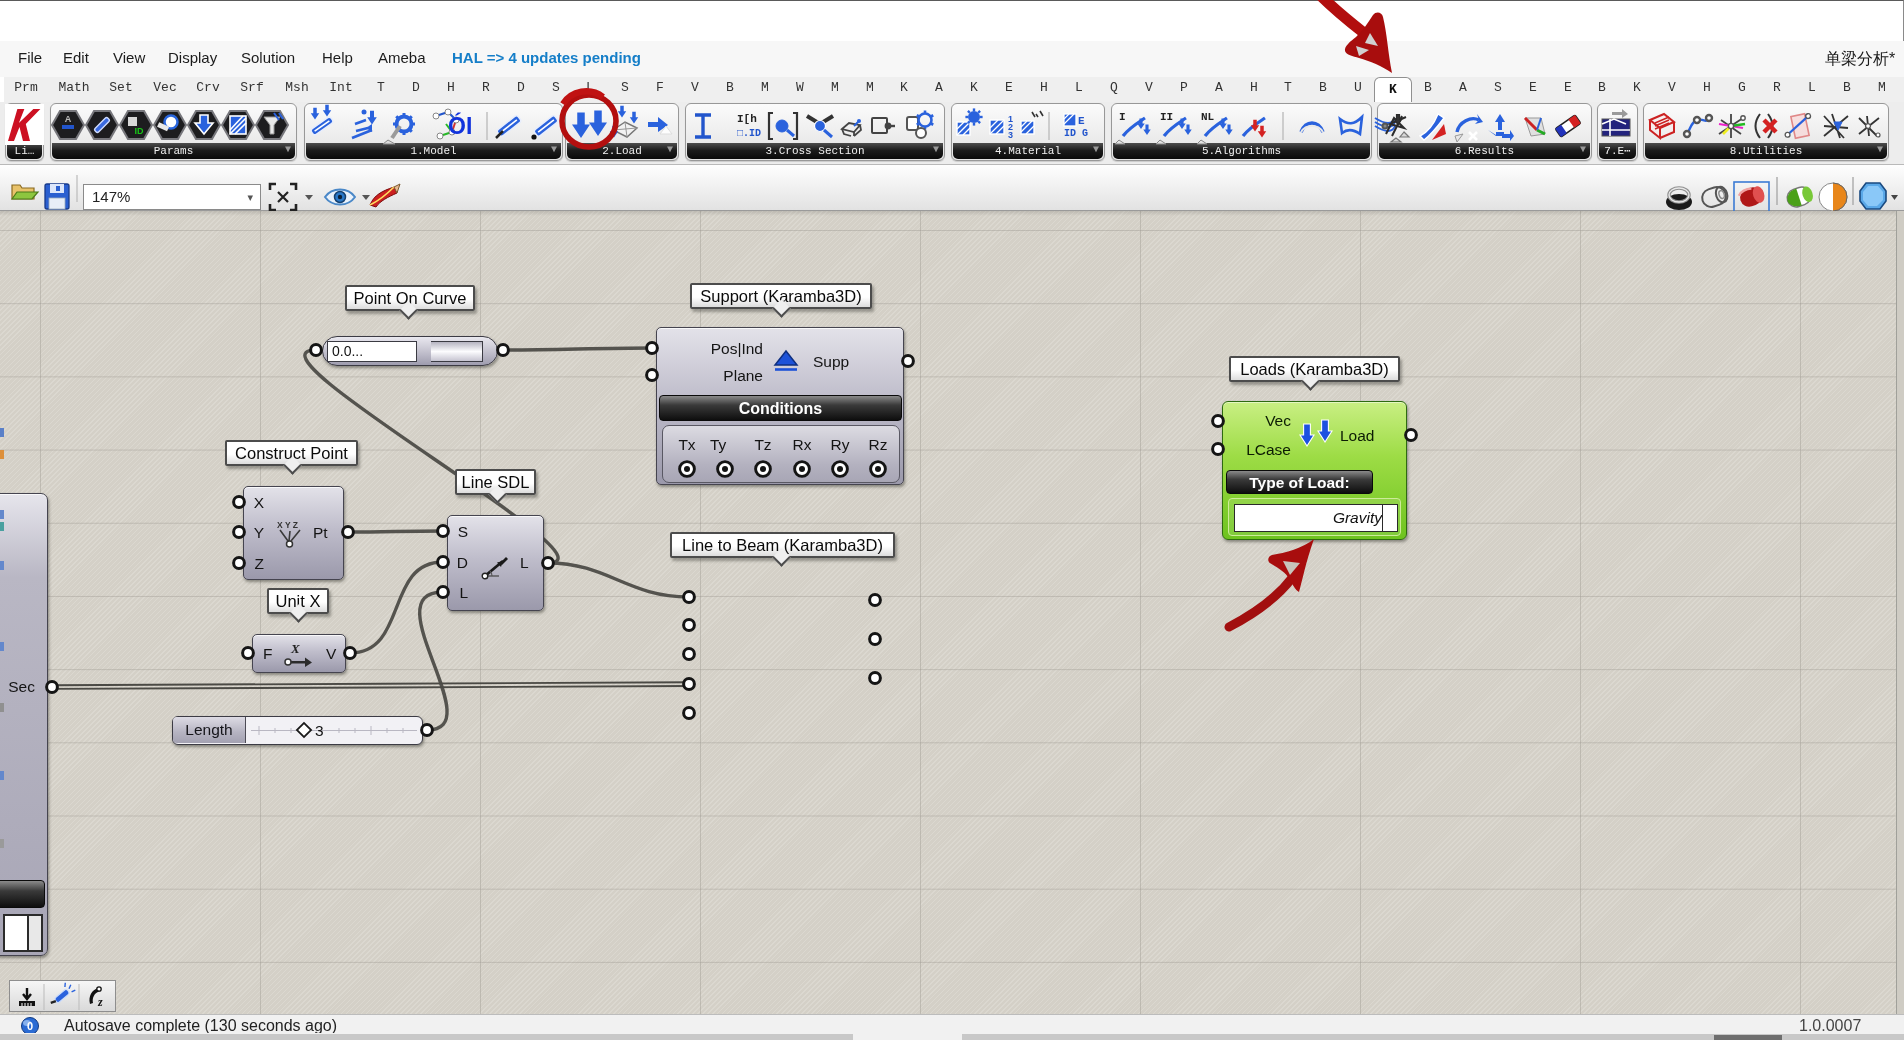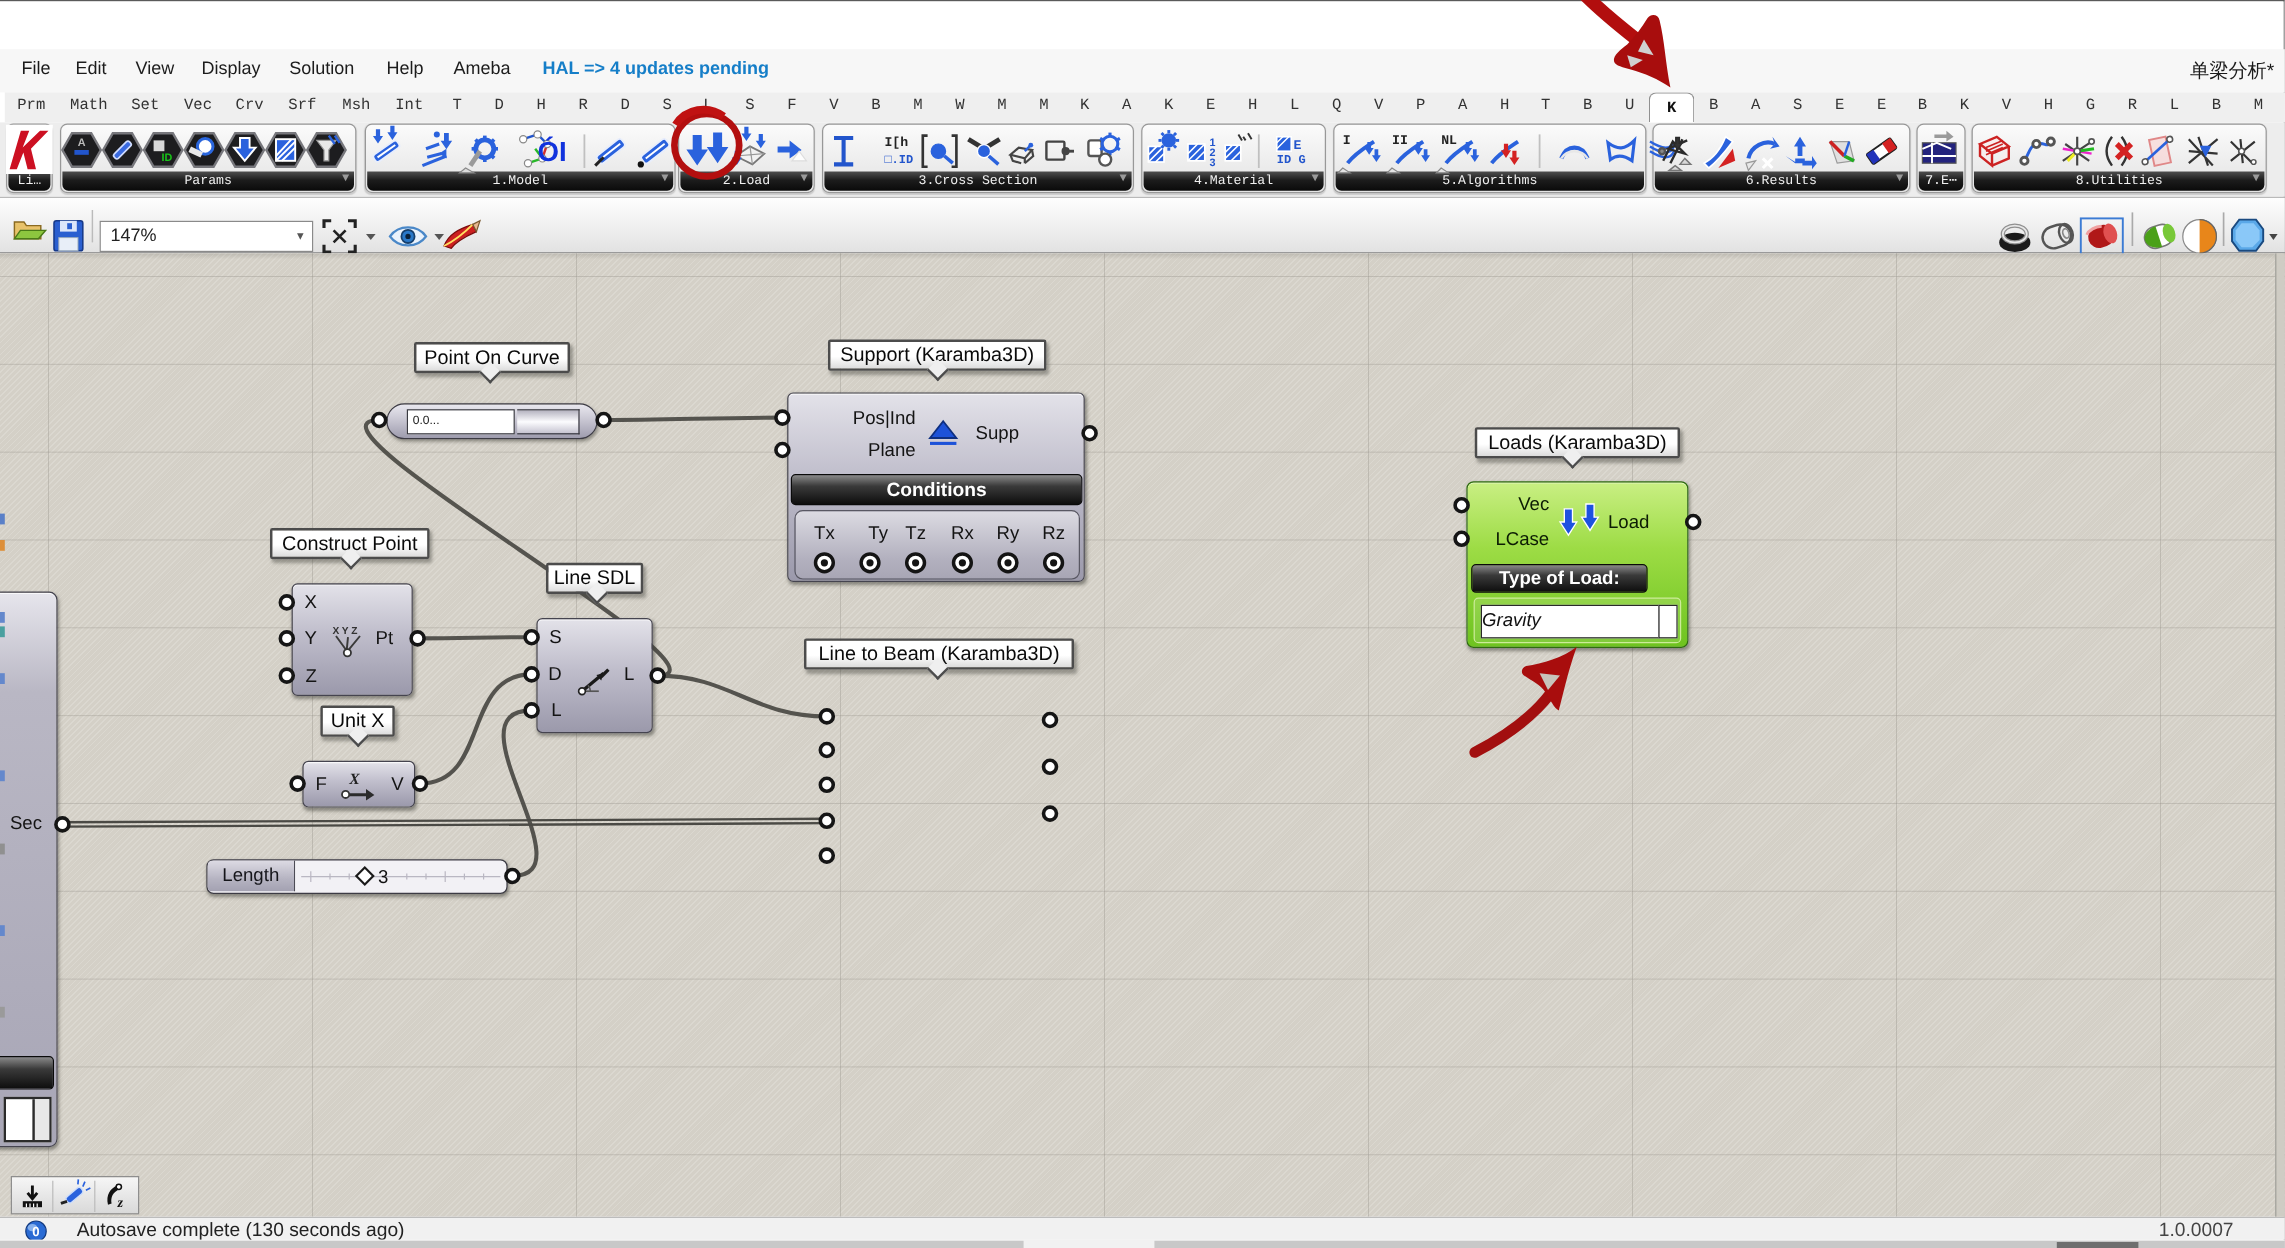--- a/index.html
+++ b/index.html
@@ -551,35 +551,35 @@
       <div class="ptr" style="left:1304px;top:164px"></div>
 <div class="balloon" style="left:225px;top:229px;width:133px;height:26px;line-height:23px">Construct Point</div>
       <div class="ptr" style="left:286px;top:248px"></div>
 <div class="balloon" style="left:267px;top:377px;width:62px;height:26px;line-height:23px">Unit X</div>
       <div class="ptr" style="left:292px;top:396px"></div>
 <div class="balloon" style="left:455px;top:258px;width:81px;height:26px;line-height:23px">Line SDL</div>
       <div class="ptr" style="left:491px;top:277px"></div>
 <div class="balloon" style="left:670px;top:321px;width:225px;height:26px;line-height:23px">Line to Beam (Karamba3D)</div>
       <div class="ptr" style="left:775px;top:340px"></div>
 <div class="abs" style="left:322px;top:125px;width:176px;height:30px;border:1.4px solid #3c3b44;border-radius:15px;background:linear-gradient(180deg,#e9e8ef,#c9c7d3 45%,#9e9cae);box-shadow:1px 2px 3px rgba(60,60,52,.5);z-index:2">
-<div style="position:absolute;left:16px;top:3.5px;width:90px;height:21px;background:#fff;border:1.6px solid #3a3a42;font-size:10px;color:#111;line-height:18px;padding-left:4px">0.0...</div>
+<div style="position:absolute;left:4px;top:3.5px;width:90px;height:21px;background:#fff;border:1.6px solid #3a3a42;font-size:14px;color:#111;line-height:18px;padding-left:4px">0.0...</div>
 <div style="position:absolute;left:107.6px;top:3.5px;width:52px;height:21px;border:1.6px solid #3a3a42;border-left:none;background:linear-gradient(180deg,#b5b3c0,#fcfcfe 50%,#c6c4d1)"></div>
 </div>
 <div class="node" style="left:656px;top:116px;width:248px;height:158px;z-index:2">
 <div class="pr" style="left:0;top:11px;width:106px">Pos|Ind</div>
 <div class="pr" style="left:0;top:38px;width:106px">Plane</div>
 <svg style="left:115px;top:21px" width="28" height="24" viewBox="0 0 28 24">
 <path d="M14,2 L25,16 L3,16 Z" fill="#1d52d8" stroke="#0e2f80" stroke-width="1.5"></path>
 <line x1="3" y1="20.5" x2="25" y2="20.5" stroke="#1d52d8" stroke-width="2.6"></line>
 </svg>
 <div class="pl" style="left:156px;top:24px">Supp</div>
 <div class="blk" style="left:2px;top:67px;width:243px;height:26px;font-size:16px;line-height:25px">Conditions</div>
 <div style="position:absolute;left:5px;top:97px;width:238px;height:58px;border:1.2px solid #595863;border-radius:7px;background:linear-gradient(180deg,#dcdbe2,#b3b1bf 70%,#a8a6b5)">
 <div class="pl" style="left:9px;top:9px;width:30px;text-align:center">Tx</div>
-<div class="pl" style="left:47px;top:9px;width:30px;text-align:right">Ty</div>
+<div class="pl" style="left:47px;top:9px;width:30px;text-align:left">Ty</div>
 <div class="pl" style="left:85px;top:9px;width:30px;text-align:center">Tz</div>
 <div class="pl" style="left:124px;top:9px;width:30px;text-align:center">Rx</div>
 <div class="pl" style="left:162px;top:9px;width:30px;text-align:center">Ry</div>
 <div class="pl" style="left:200px;top:9px;width:30px;text-align:center">Rz</div>
 <svg style="left:0;top:0" width="238" height="58" viewBox="0 0 238 58">
 <g fill="#fff" stroke="#141414" stroke-width="2.9">
 <circle cx="24" cy="43" r="7.4"></circle>
               <circle cx="62" cy="43" r="7.4"></circle>
               <circle cx="100" cy="43" r="7.4"></circle>
 <circle cx="139" cy="43" r="7.4"></circle>
@@ -600,21 +600,21 @@
 <div class="gnode" style="left:1222px;top:190px;width:185px;height:139px;z-index:2">
 <div class="pr" style="left:0;top:9px;width:68px">Vec</div>
 <div class="pr" style="left:0;top:38px;width:68px">LCase</div>
 <svg style="left:76px;top:16px" width="36" height="30" viewBox="0 0 36 30">
 <path d="M8,28 L1,17 L4.6,17 L4.6,6 L11.4,6 L11.4,17 L15,17 Z" fill="#1d52e0" stroke="#fff" stroke-width="1.1"></path>
 <path d="M26,24 L19,13 L22.6,13 L22.6,2 L29.4,2 L29.4,13 L33,13 Z" fill="#1d52e0" stroke="#fff" stroke-width="1.1"></path>
 </svg>
 <div class="pl" style="left:117px;top:24px">Load</div>
 <div class="blk" style="left:3px;top:68px;width:147px;height:24px;font-size:15.5px;line-height:23px">Type of Load:</div>
 <div style="position:absolute;left:5px;top:96px;width:173px;height:38px;border:1px solid #cdeb9a;border-radius:4px;background:rgba(255,255,255,.12)">
-<div style="position:absolute;left:5px;top:5px;width:149px;height:28px;background:#fff;border:1.6px solid #2a2a2a;font-size:15.5px;font-style:italic;text-align:left;line-height:25px;color:#111">Gravity</div>
+<div style="position:absolute;left:5px;top:5px;width:149px;height:28px;background:#fff;border:1.6px solid #2a2a2a;font-size:15.5px;font-style:italic;text-align:right;line-height:25px;color:#111">Gravity</div>
 <div style="position:absolute;left:153px;top:5px;width:16px;height:28px;background:#fff;border:1.6px solid #2a2a2a"></div>
 </div>
 </div>
 <div class="node" style="left:243px;top:275px;width:101px;height:94px;z-index:2">
 <div class="pr" style="left:0;top:6px;width:20px">X</div>
 <div class="pr" style="left:0;top:36px;width:20px">Y</div>
 <div class="pr" style="left:0;top:67px;width:20px">Z</div>
 <svg style="left:28px;top:32px" width="36" height="32" viewBox="0 0 36 32">
 <text x="5" y="9" font-size="8.5" font-weight="bold" fill="#333" font-family="Liberation Sans">X Y Z</text>
 <g stroke="#3a3a3a" stroke-width="1.6" fill="none">

